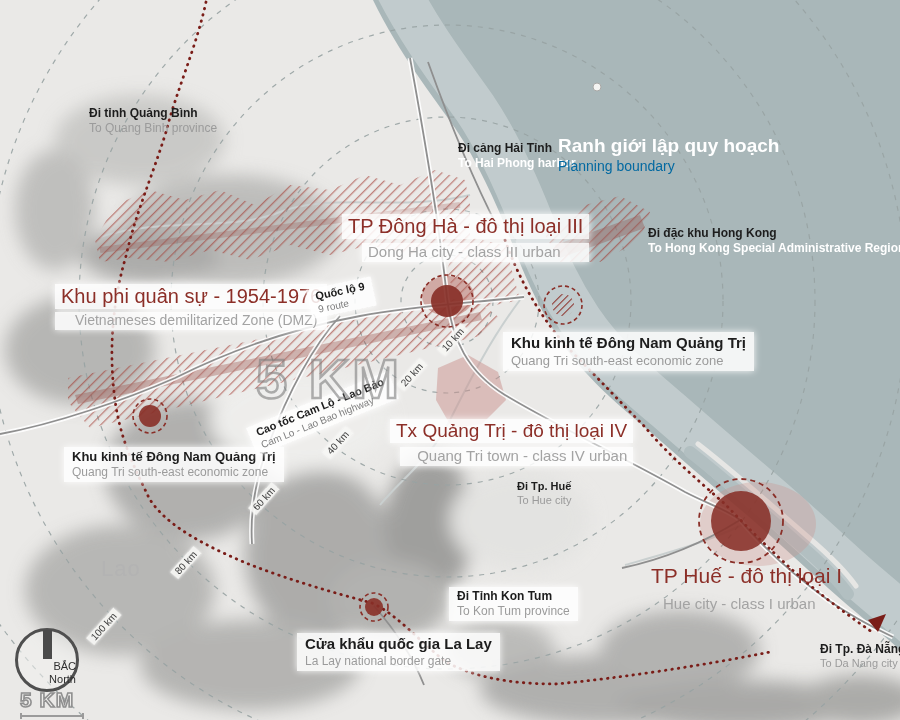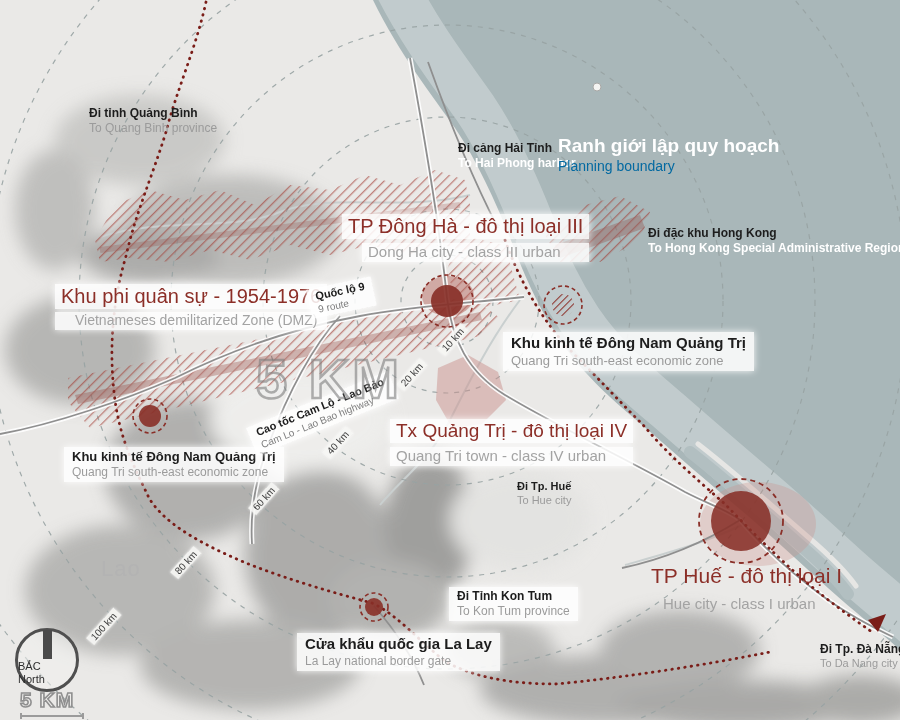--- a/index.html
+++ b/index.html
@@ -15,21 +15,21 @@
   .plaque{background:rgba(255,255,255,.86);padding:0 6px;display:inline-block;box-shadow:0 0 7px rgba(255,255,255,.95);}
   .big-white .vi{font-size:19px;color:#ffffff;font-weight:bold;}
   .big-white .en{font-size:14px;color:#0369a1;}
   .ring-lbl{position:absolute;font-size:10px;color:#3f3f3f;background:rgba(246,246,244,.92);
     padding:0 4px;transform:rotate(-48deg);transform-origin:left top;box-shadow:0 0 3px rgba(255,255,255,.8);}
   .rot{transform-origin:left top;}
   .lao{position:absolute;font-size:22px;color:#b3b3b3;letter-spacing:1px;}
   .watermark{position:absolute;left:256px;top:346px;font-size:56px;font-weight:bold;letter-spacing:3px;
     color:rgba(255,255,255,0.10);-webkit-text-stroke:2.5px rgba(125,125,125,0.6);}
   
-  .north{position:absolute;left:12px;top:628px;width:70px;text-align:left;}
+  .north{position:absolute;left:12px;top:628px;width:70px;text-align:right;}
   .north .ring{position:relative;width:58px;height:58px;margin:0 auto;border:3px solid #4f4f4f;border-radius:50%;
     background:rgba(240,240,238,.55);}
   .north .bar{position:absolute;left:50%;top:-1px;width:9px;height:29px;margin-left:-4.5px;background:#4a4a4a;}
   .north .bac{position:absolute;left:0;right:0;top:29px;font-size:11px;color:#2e2e2e;}
   .north .nrth{position:absolute;left:0;right:0;top:42px;font-size:11px;color:#2e2e2e;}
   .scalebar{position:absolute;left:20px;top:688px;width:70px;}
   .scalebar .txt{font-size:21px;font-weight:bold;letter-spacing:1px;color:rgba(255,255,255,.15);
     -webkit-text-stroke:1.6px #8f8f8f;}
   .scalebar .line{margin-top:1px;width:60px;height:6px;border-left:2px solid #9b9b9b;border-right:2px solid #9b9b9b;
     background:linear-gradient(#9b9b9b,#9b9b9b) center/100% 2px no-repeat;}
@@ -202,21 +202,21 @@
   </div>
 
   <div class="lbl plaque" style="left:503px;top:332px;padding:2px 8px;">
     <span class="vi" style="font-size:15px;">Khu kinh tế Đông Nam Quảng Trị</span>
     <span class="en" style="font-size:13px;">Quang Tri south-east economic zone</span>
   </div>
 
   <div class="lbl red-title" style="left:390px;top:419px;">
     <span class="vi plaque" style="font-size:19px;">Tx Quảng Trị - đô thị loại IV</span>
     <span style="height:4px;display:block;"></span>
-    <span class="en plaque" style="margin-left:0;">Quang Tri town - class IV urban</span>
+    <span class="en plaque" style="margin-left:10px;text-align:right;">Quang Tri town - class IV urban</span>
   </div>
 
 
   <div class="lbl plaque" style="left:64px;top:447px;padding:2px 8px;">
     <span class="vi" style="font-size:13px;">Khu kinh tế Đông Nam Quảng Trị</span>
     <span class="en">Quang Tri south-east economic zone</span>
   </div>
 
   <div class="lbl plaque rot" style="left:246px;top:428px;transform:rotate(-22deg);padding:2px 8px;">
     <span class="vi" style="font-size:11px;">Cao tốc Cam Lộ - Lao Bảo</span>

